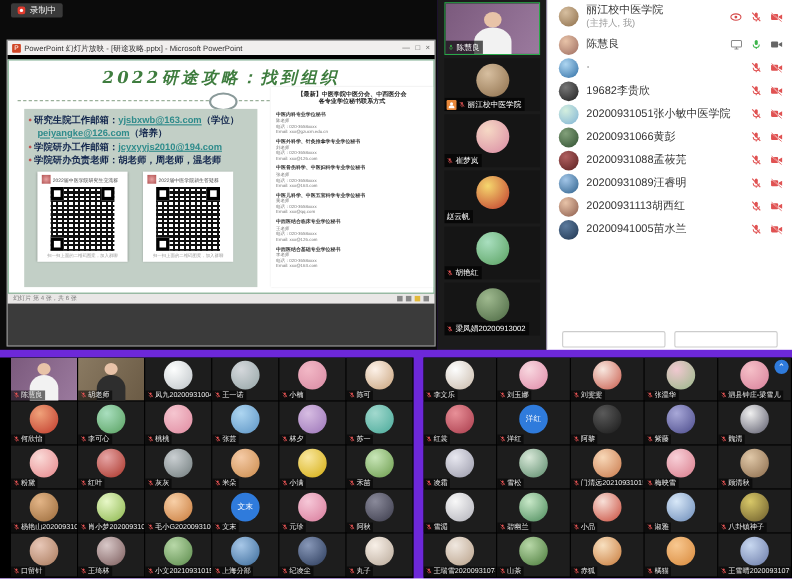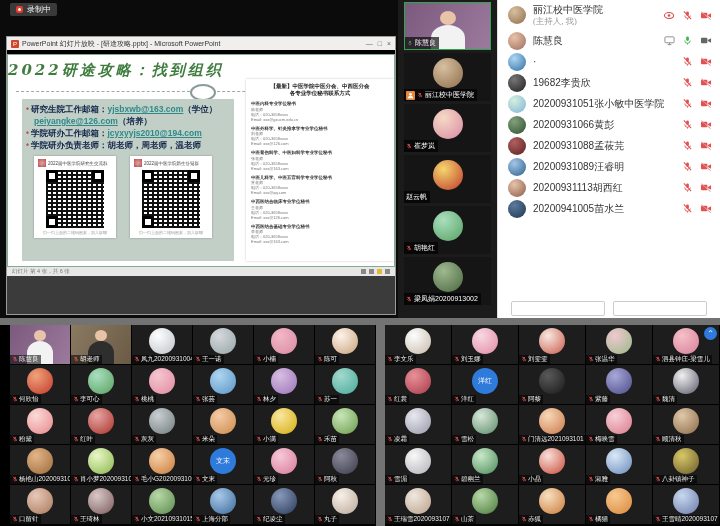--- a/index.html
+++ b/index.html
@@ -1,31 +1,31 @@
 <!DOCTYPE html>
 <html><head>
 <meta charset="utf-8">
 <style>
   html,body{margin:0;padding:0;background:#fff;font-family:"Liberation Sans",sans-serif;}
-  .screen{position:relative;width:720px;height:526px;background:#737373;overflow:hidden;}
+  .screen{position:relative;width:720px;height:526px;background:#6d28d9;overflow:hidden;}
   .abs{position:absolute;}
   
   .share{left:0;top:0;width:398px;height:318px;background:#0b0b0b;}
   .rec-badge{left:10px;top:3px;height:13px;display:flex;align-items:center;gap:4px;background:#3a3a3a;border-radius:2px;padding:0 6px;}
   .rec-dot{width:7px;height:7px;border-radius:2px;background:#e23b2e;position:relative;}
   .rec-dot:after{content:"";position:absolute;left:2px;top:2px;width:3px;height:3px;border-radius:50%;background:#fff;}
   .rec-label{color:#eee;font-size:8px;}
   .ppt-win{left:6px;top:36px;width:390px;height:279px;background:#3b3b3b;border:1px solid #9a9a9a;box-sizing:border-box;}
   .ppt-ttl{height:13px;background:#f1efee;display:flex;align-items:center;padding:0 4px;gap:3px;}
   .ppt-ico{width:8px;height:8px;background:#d04727;color:#fff;font-size:6px;line-height:8px;text-align:center;border-radius:1px;flex:0 0 auto;}
   .ppt-ttl-text{font-size:7px;color:#333;white-space:nowrap;overflow:hidden;flex:1;}
   .winbtns{display:flex;gap:5px;color:#666;font-size:7px;}
   .ppt-black{height:4px;background:#000;}
   .slide{position:relative;height:213px;background:#fff;border:1px solid #7fae8f;box-sizing:border-box;overflow:hidden;}
-  .slide-title{text-align:left;font-family:"DejaVu Serif",serif;font-style:italic;font-weight:bold;color:#3f7d3f;font-size:15px;letter-spacing:3px;margin-top:6px;}
+  .slide-title{text-align:center;font-family:"DejaVu Serif",serif;font-style:italic;font-weight:bold;color:#3f7d3f;font-size:15px;letter-spacing:3px;margin-top:6px;}
   .divider{position:absolute;left:8px;right:8px;top:36px;border-top:1px dashed #9ab09a;}
   .divider-oval{position:absolute;left:50%;top:29px;width:22px;height:13px;margin-left:-11px;border:2px solid #8a9a9a;border-radius:50%;background:#fff;}
   .sage{position:absolute;left:14px;top:44px;width:212px;height:162px;background:#c2cfc6;padding:4px 4px 0 4px;box-sizing:border-box;}
   .bullets{margin:0;padding:0;list-style:none;}
   .bullets li{font-size:8.5px;line-height:12px;color:#12264d;font-weight:bold;}
   .bullets li .dot{color:#c0504d;margin-right:2px;}
   .bullets .lnk{color:#2e8b8b;text-decoration:underline;font-weight:bold;}
   .qr-row{display:flex;gap:14px;margin:5px 0 0 8px;}
   .qr-card{width:82px;background:#fff;box-shadow:0 0 2px rgba(0,0,0,.3);padding:3px 4px;box-sizing:border-box;}
   .qr-head{display:flex;align-items:center;gap:2px;}
@@ -59,21 +59,21 @@
   .vp-body{position:absolute;left:50%;top:22px;width:34px;height:26px;margin-left:-17px;border-radius:50% 50% 0 0;}
   
   .panel{left:497px;top:0;width:223px;height:318px;background:#fff;border-left:1px solid #e0e0e0;box-sizing:border-box;}
   .searchbox{margin:6px 8px 4px 8px;height:18px;border:1px solid #ddd;border-radius:3px;background:#fbfbfb;display:flex;align-items:center;gap:4px;padding:0 6px;}
   .searchbox .ph{color:#aaa;font-size:10px;}
   .prow{display:flex;align-items:center;padding:0 8px 0 10px;height:21px;}
   .prow.first{height:30px;}
   .prow .pav{width:18px;height:18px;border-radius:50%;flex:0 0 auto;}
   .prow .ptxt{flex:1;margin-left:7px;overflow:hidden;}
   .prow .pname{font-size:10px;color:#333;white-space:nowrap;overflow:hidden;line-height:12px;}
-  .prow .psub{font-size:8.5px;color:#999;line-height:10px;font-family:Liberation Serif, serif;}
+  .prow .psub{font-size:8.5px;color:#999;line-height:10px;}
   .prow .picons{display:flex;gap:7px;align-items:center;flex:0 0 auto;}
   .gbtns{position:absolute;bottom:2px;left:50%;transform:translateX(-50%);display:flex;gap:8px;}
   .gbtn{width:92px;height:13px;border:1px solid #ccc;border-radius:2px;background:#fff;}
   
   .gal{background:#000;overflow:hidden;}
   .gal-left{left:0;top:325px;width:376px;height:201px;}
   .gal-right{left:385px;top:325px;width:335px;height:201px;}
   .grid{position:absolute;top:0;display:grid;gap:1px;}
   .gtile{position:relative;background:#1d1d1d;overflow:hidden;}
   .gtile .gav{position:absolute;left:50%;top:3px;transform:translateX(-50%);width:26px;height:26px;border-radius:50%;}

